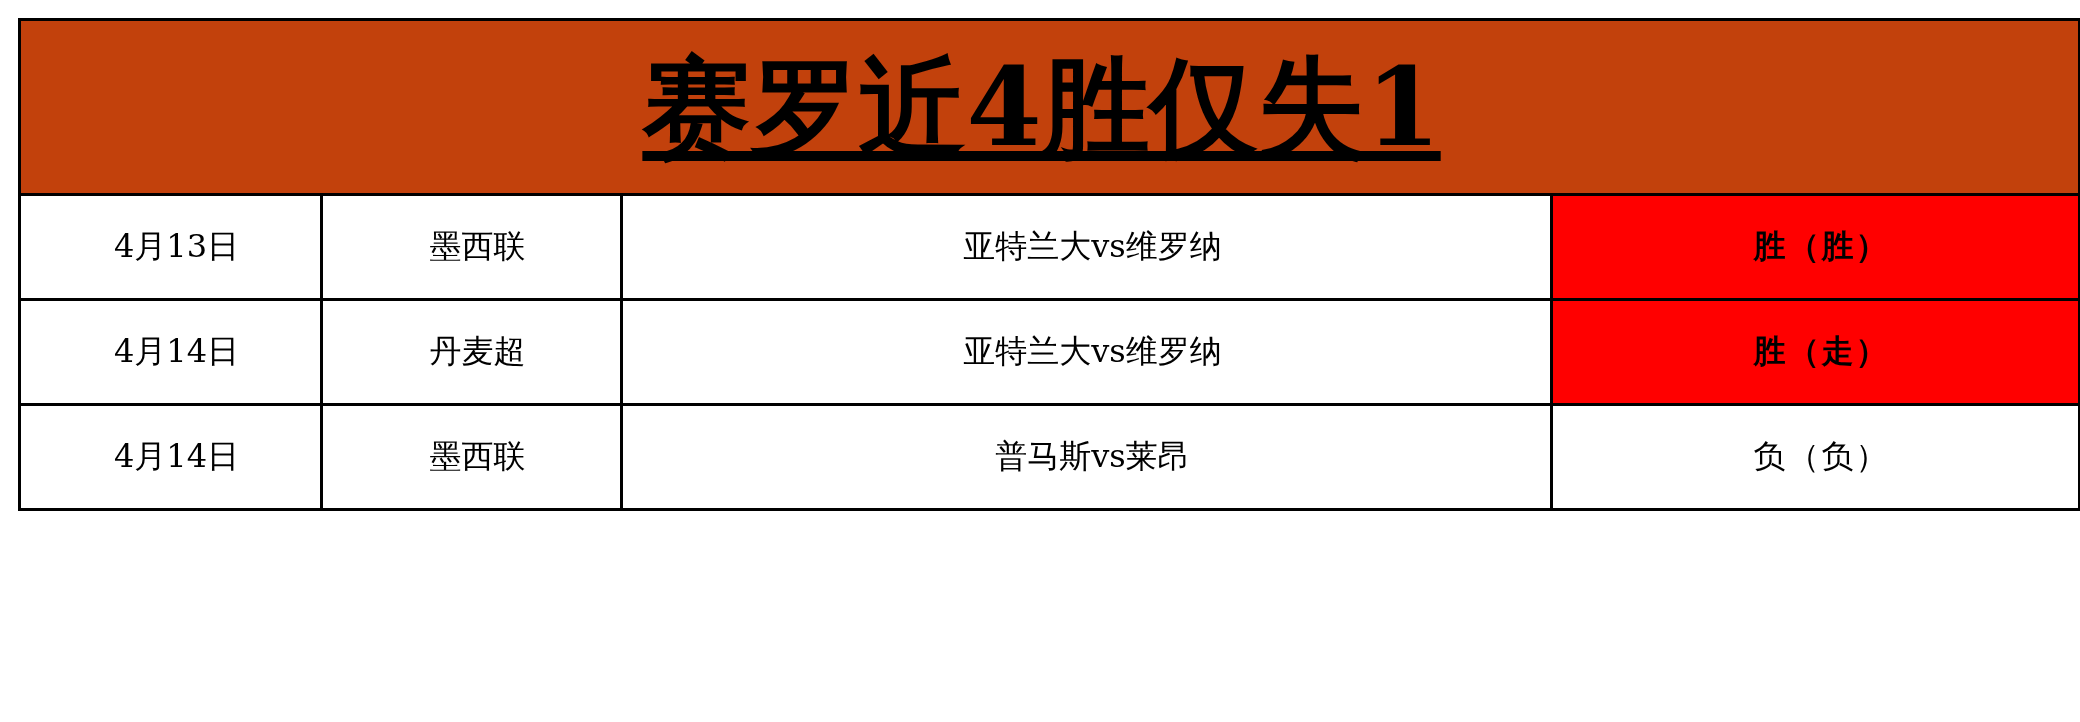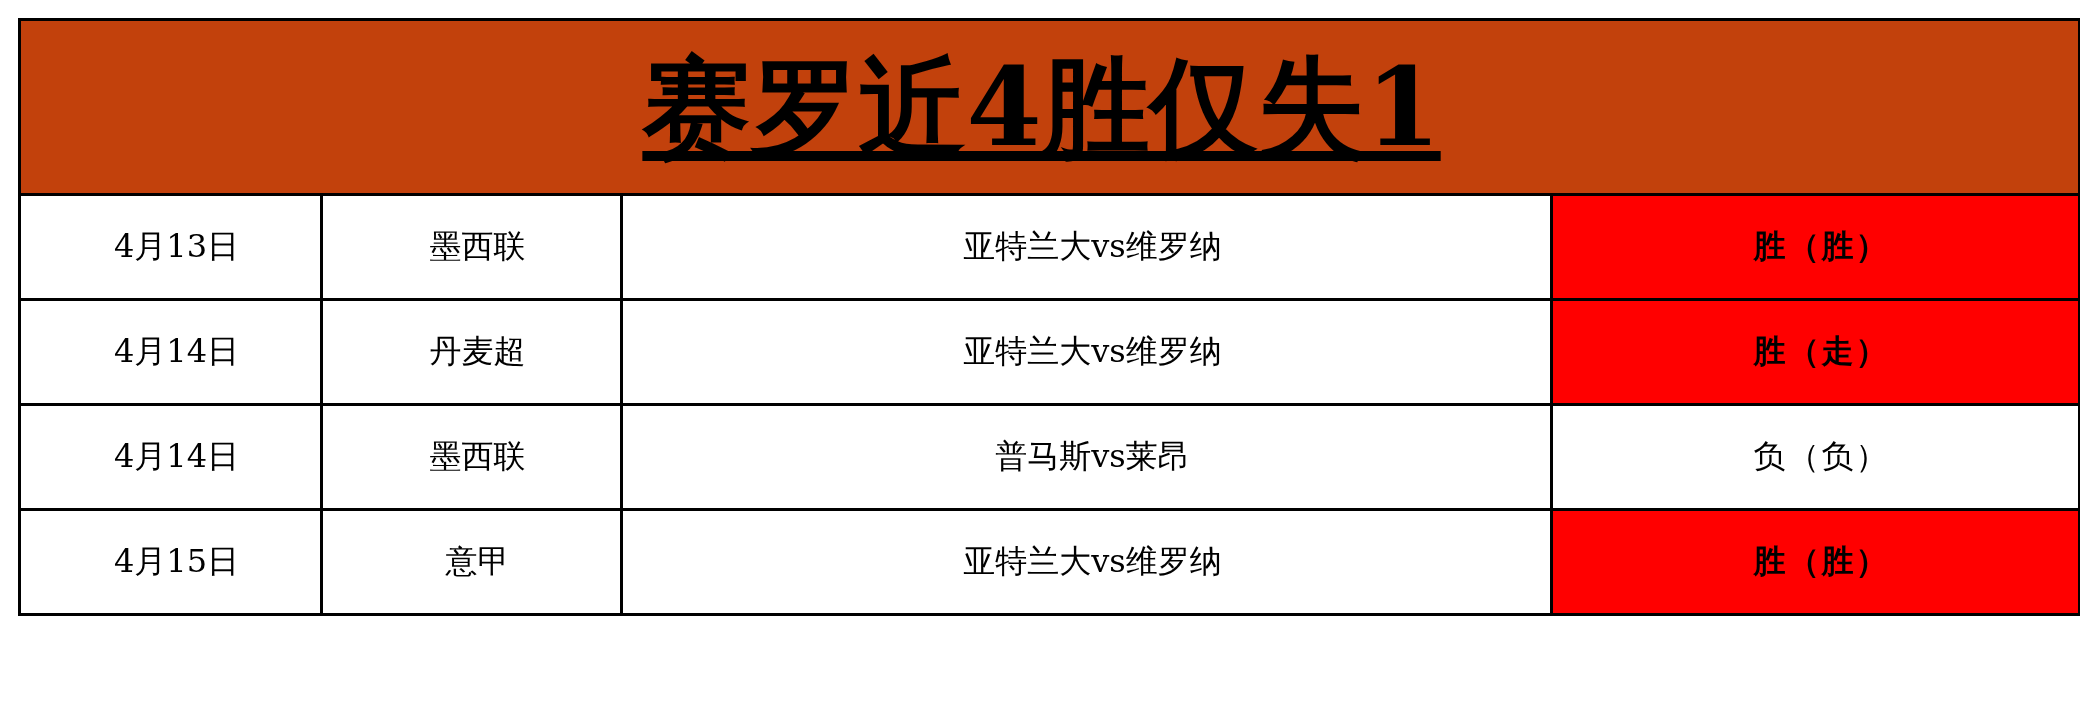--- a/index.html
+++ b/index.html
@@ -156,29 +156,15 @@
           <span class="cell-text">墨西联</span>
         </td>
         <td>
           <span class="cell-text">普马斯vs莱昂</span>
         </td>
         <td class="res-lose">
           <span class="cell-text">负（负）</span>
         </td>
       </tr>
 
-      <tr class="row">
-        <td>
-          <span class="cell-text">4月15日</span>
-        </td>
-        <td>
-          <span class="cell-text">意甲</span>
-        </td>
-        <td>
-          <span class="cell-text">亚特兰大vs维罗纳</span>
-        </td>
-        <td class="res-win">
-          <span class="cell-text">胜（胜）</span>
-        </td>
-      </tr>
     </tbody>
   </table>
 </div>
 
 </body></html>

